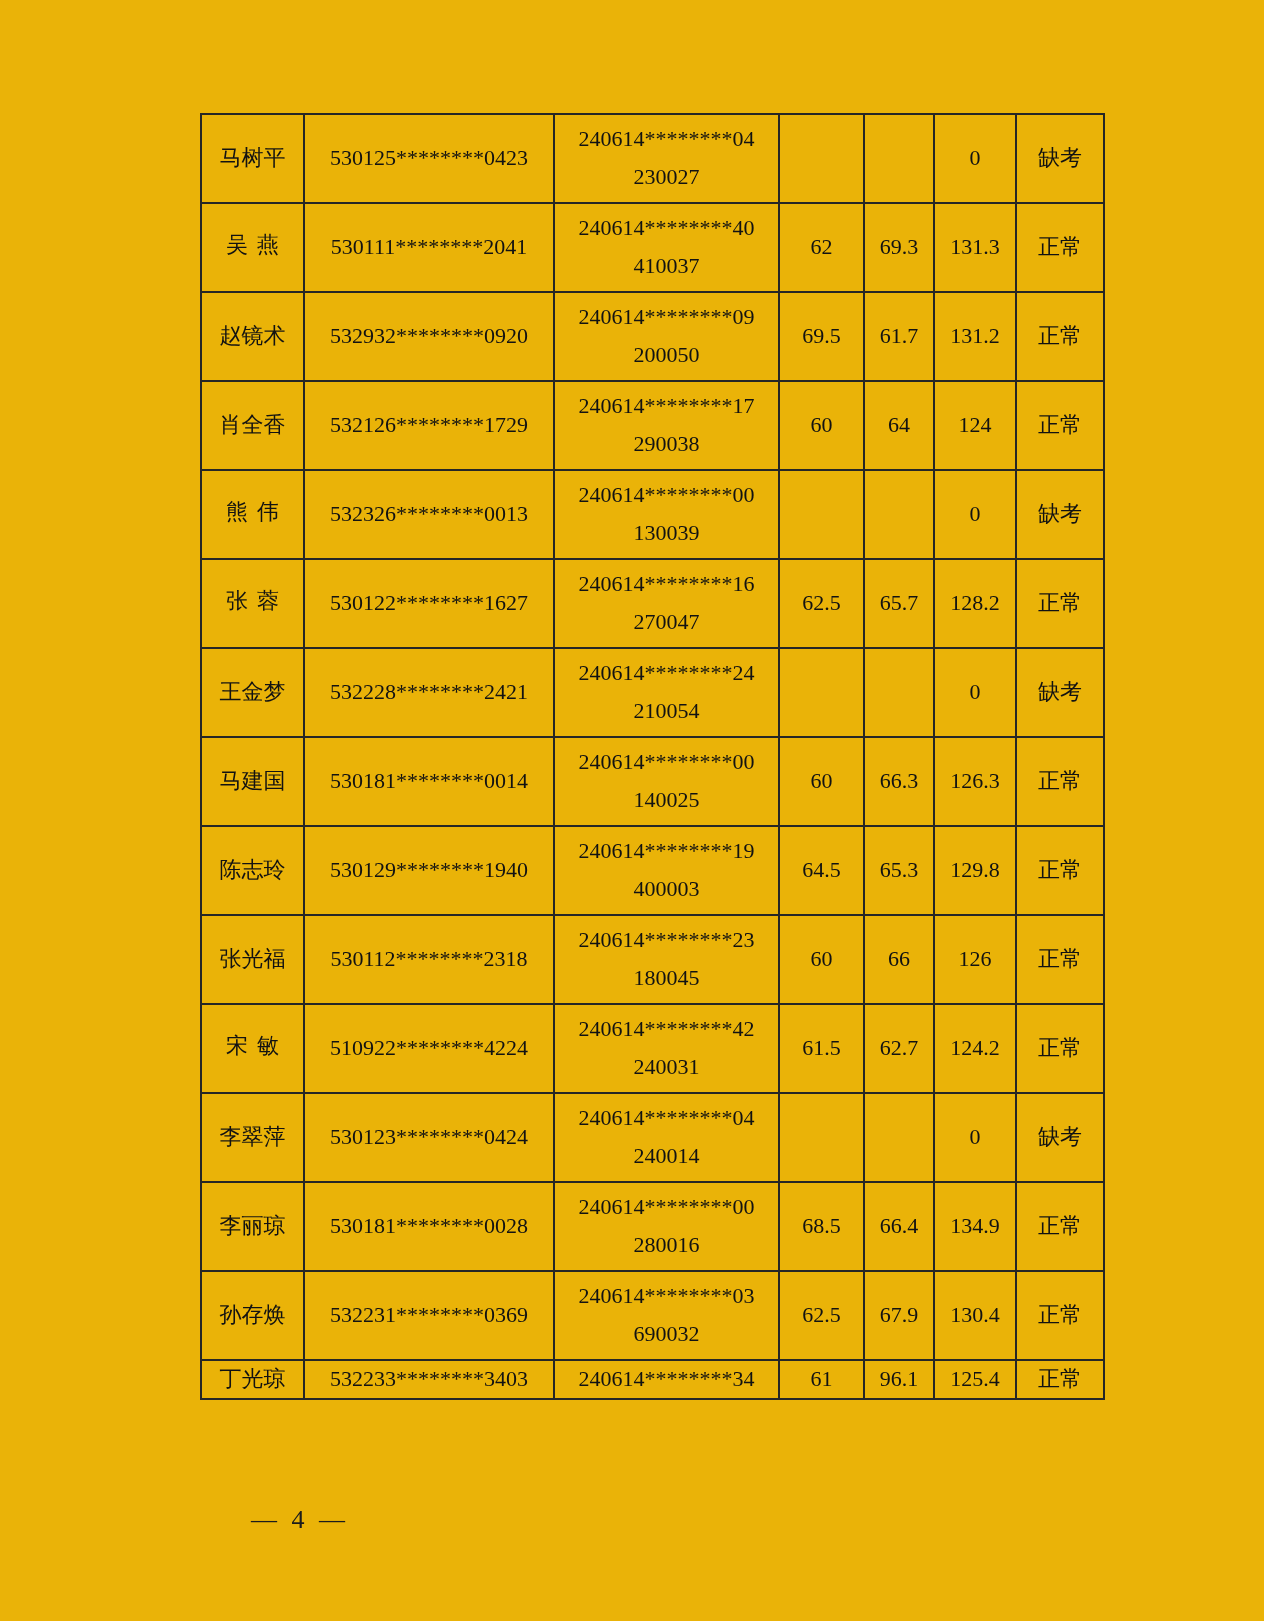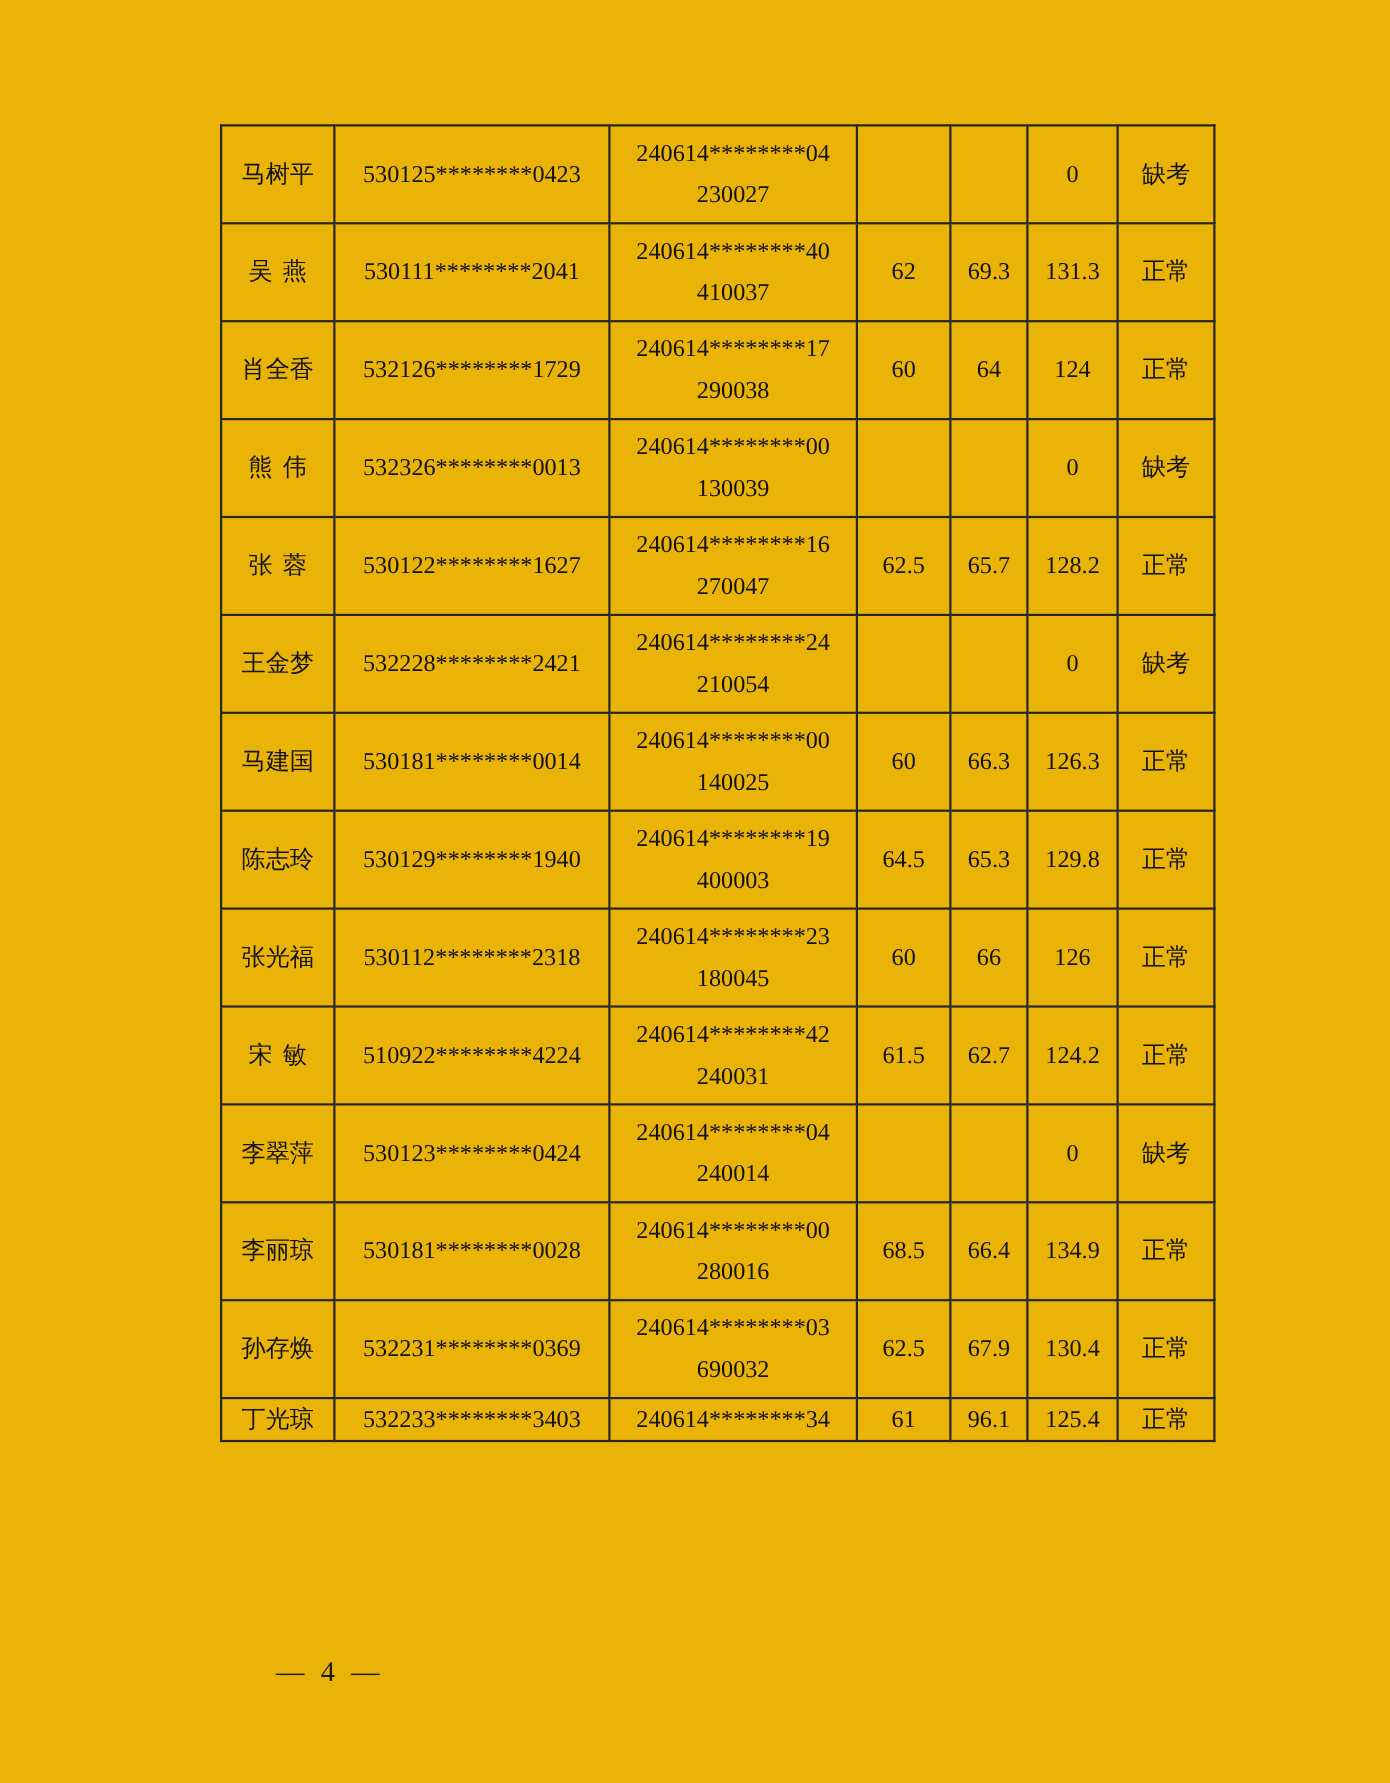--- a/index.html
+++ b/index.html
@@ -46,20 +46,21 @@
   .exam-wrap {
     height: 100%;
     display: flex;
     flex-direction: column;
     justify-content: space-evenly;
     align-items: center;
   }
   .name-spread {
     letter-spacing: 9px;
     text-indent: 9px;
+    font-family: Liberation Mono, monospace;
   }
   .footer-pagenum {
     position: absolute;
     left: 200px;
     top: 1505px;
     width: 200px;
     text-align: center;
     font-size: 26px;
     letter-spacing: 4px;
     color: #1c1c1c;
@@ -103,20 +104,34 @@
               <span>240614********40</span>
               <span>410037</span>
             </div>
           </td>
           <td>62</td>
           <td>69.3</td>
           <td>131.3</td>
           <td>正常</td>
         </tr>
         <tr class="full-row">
+          <td>赵镜术</td>
+          <td>532932********0920</td>
+          <td>
+            <div class="exam-wrap">
+              <span>240614********09</span>
+              <span>200050</span>
+            </div>
+          </td>
+          <td>69.5</td>
+          <td>61.7</td>
+          <td>131.2</td>
+          <td>正常</td>
+        </tr>
+        <tr class="full-row">
           <td>肖全香</td>
           <td>532126********1729</td>
           <td>
             <div class="exam-wrap">
               <span>240614********17</span>
               <span>290038</span>
             </div>
           </td>
           <td>60</td>
           <td>64</td>

